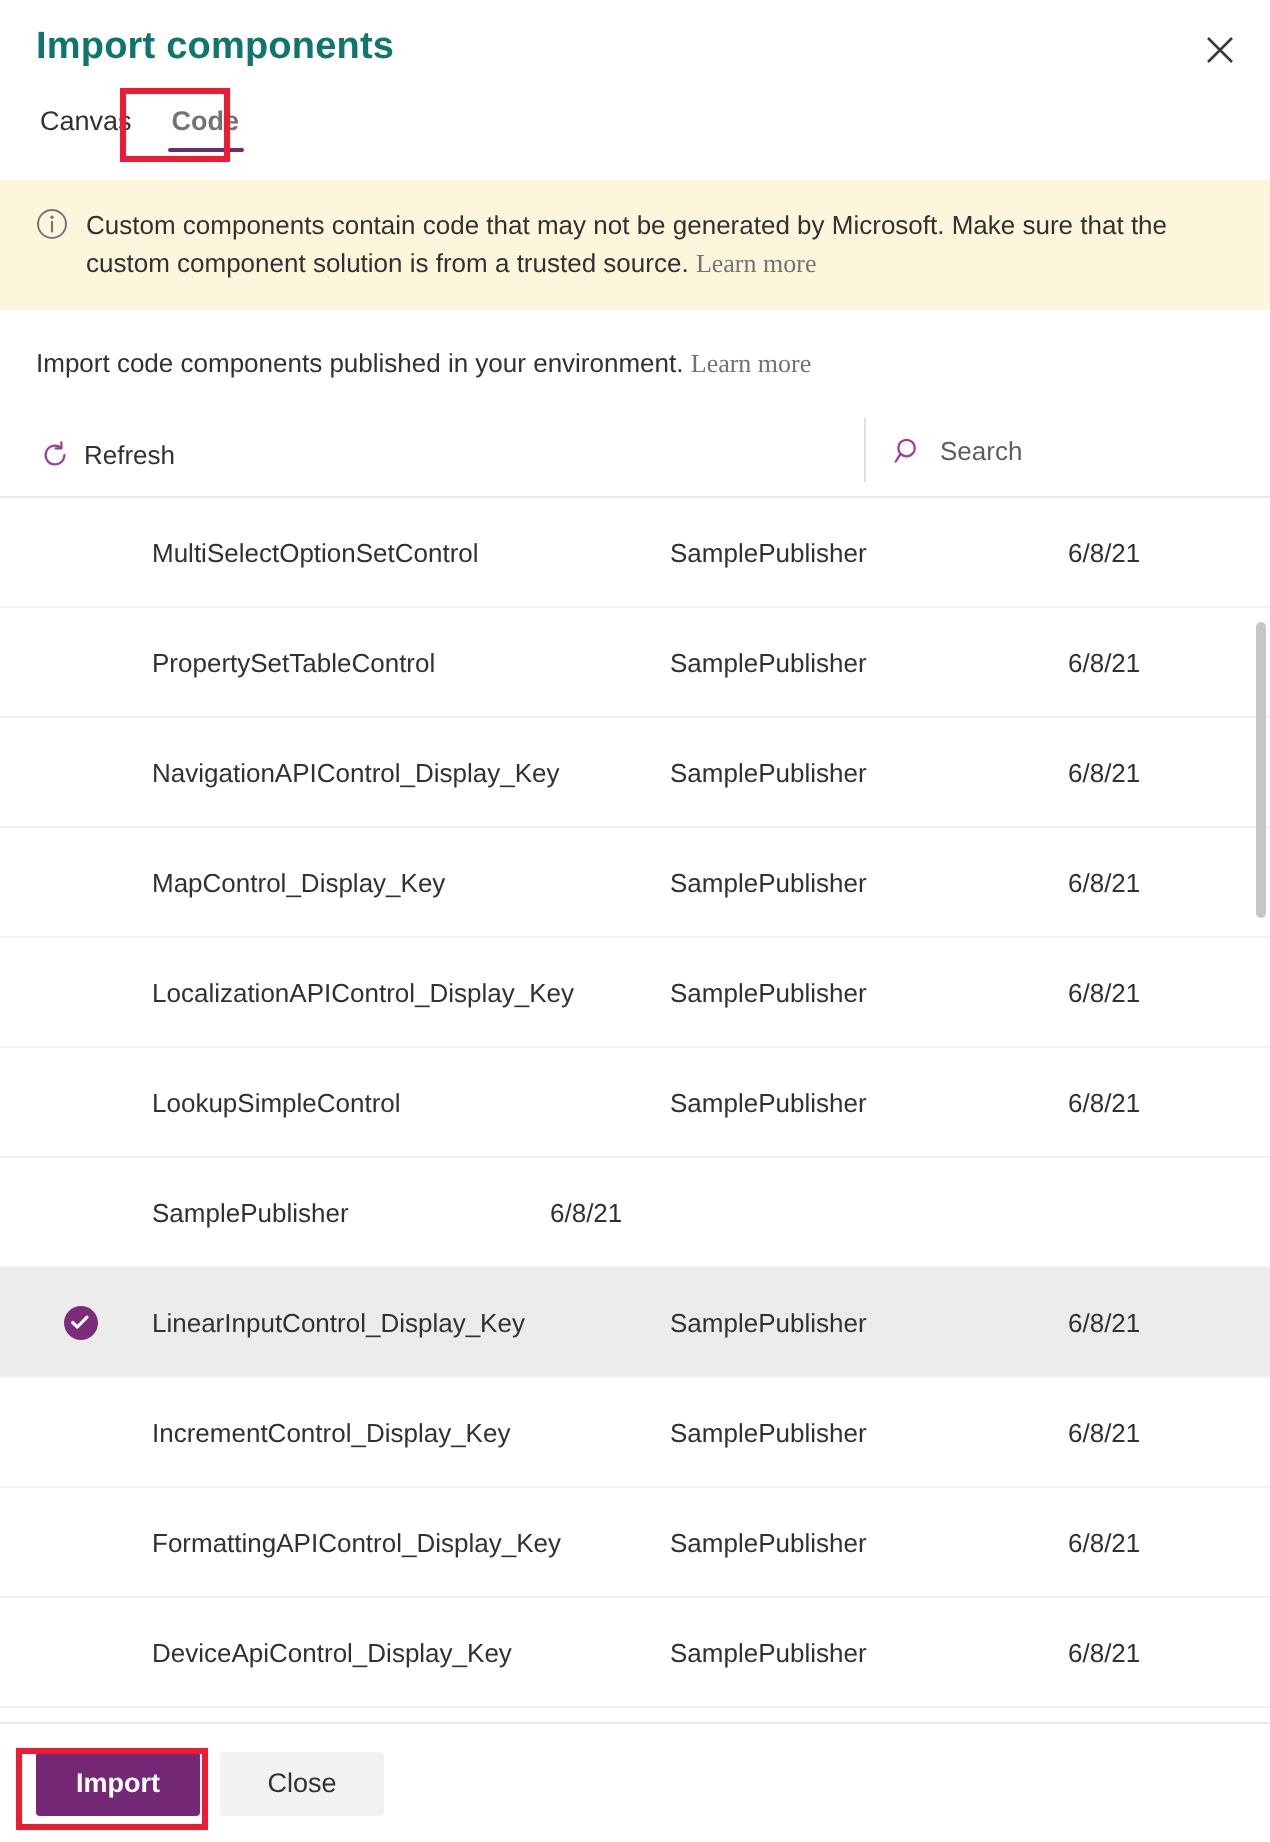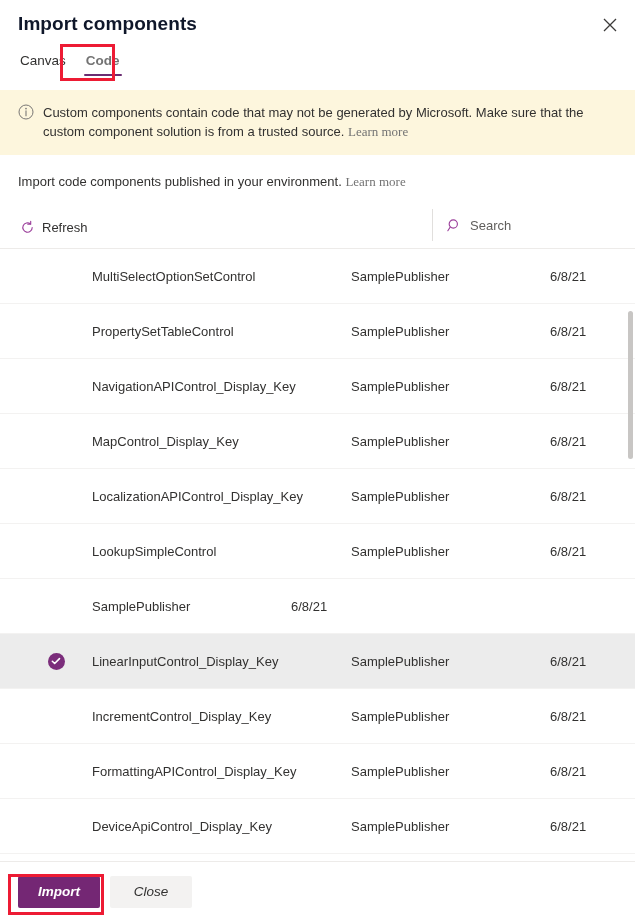--- a/index.html
+++ b/index.html
@@ -33,21 +33,21 @@
     position: relative;
     height: 48px;
     flex: 0 0 auto;
     display: flex;
     align-items: center;
     padding: 0 18px;
   }
   .panel-title {
     font-size: 19px;
     font-weight: 600;
-    color: #0f172a;
+    color: #0f766e;
     letter-spacing: .1px;
   }
   .close-btn {
     position: absolute;
     top: 8px;
     right: 8px;
     width: 34px;
     height: 34px;
     display: flex;
     align-items: center;
@@ -209,21 +209,21 @@
     position: absolute;
     inset: 0;
     overflow: hidden;
   }
   .row {
     display: flex;
     align-items: center;
     height: 55px;
     border-bottom: 1px solid #f3f2f1;
     cursor: pointer;
-    padding-left: 16px;
+    padding-left: 0;
     font-size: 13px;
     color: #323130;
   }
   .row.selected { background: #ececec; }
 
   .cell-check {
     flex: 0 0 auto;
     width: 76px;
     display: flex;
     align-items: center;
@@ -296,21 +296,20 @@
   .btn {
     font-family: inherit;
     font-size: 13.5px;
     height: 32px;
     min-width: 82px;
     padding: 0 16px;
     border: none;
     border-radius: 2px;
     cursor: pointer;
     line-height: 32px;
-    font-style: italic;
   }
   .btn-primary {
     background: #742774;
     color: #ffffff;
     font-weight: 600;
   }
   .btn-default {
     background: #f3f2f1;
     color: #323130;
   }

